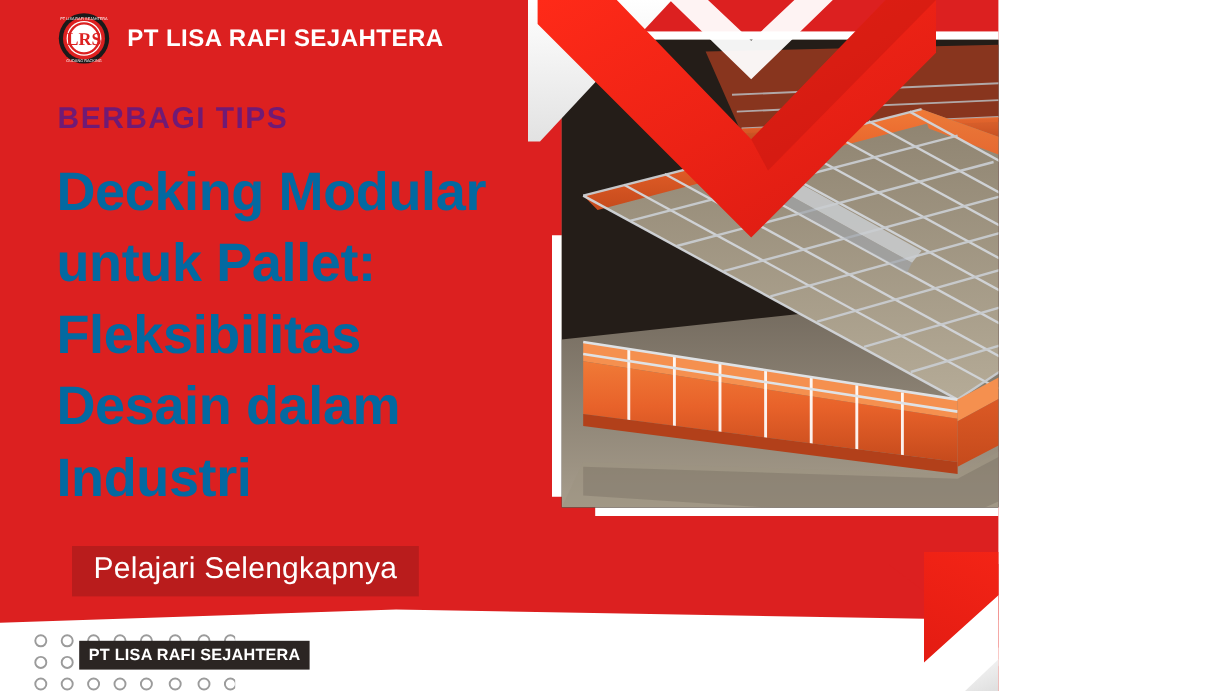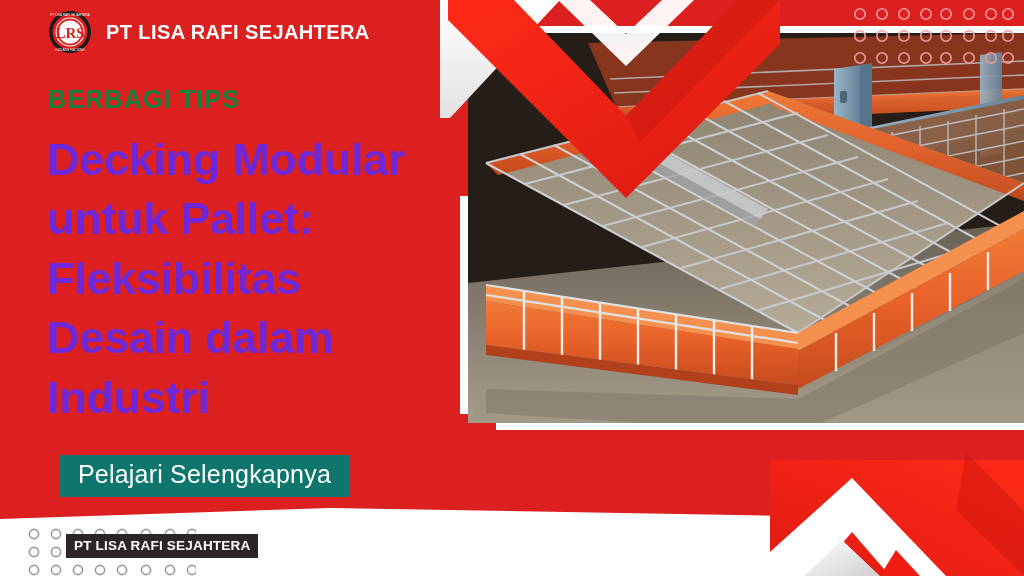--- a/index.html
+++ b/index.html
@@ -2,21 +2,21 @@
 <html><head>
 <meta charset="utf-8">
 <style>
   html,body{margin:0;padding:0;}
   body{
     width:1024px;height:576px;overflow:hidden;
     background:#ffffff;
     font-family:"Liberation Sans", sans-serif;
     -webkit-font-smoothing:antialiased;
   }
-  .canvas{position:relative;width:1024px;height:576px;overflow:hidden;background:#fff;}
+  .canvas{position:relative;width:832px;height:576px;overflow:hidden;background:#fff;}
 
   
   .red-bg{
     position:absolute;left:0;top:0;width:1024px;height:576px;
     background:#DC2020;
     clip-path:polygon(0 0, 1024px 0, 1024px 498px, 1024px 520px, 330px 508px, 0 519px);
   }
   .red-bg-lower{
     position:absolute;left:0;top:0;width:1024px;height:576px;
     background:#DC2020;
@@ -27,31 +27,31 @@
   .brand{position:absolute;left:48px;top:10px;display:flex;align-items:center;gap:14px;}
   .logo{width:44px;height:44px;position:relative;flex:0 0 auto;}
   .brand-name{
     color:#ffffff;font-size:20px;font-weight:bold;letter-spacing:0.4px;
     font-family:"Liberation Sans", sans-serif;white-space:nowrap;
   }
 
   
   .kicker{
     position:absolute;left:48px;top:85px;
-    color:#15803d;font-size:25px;font-weight:bold;letter-spacing:1.2px;
+    color:#701a75;font-size:25px;font-weight:bold;letter-spacing:1.2px;
     white-space:nowrap;
   }
   .headline{
     position:absolute;left:47px;top:130px;width:360px;
-    color:#6d28d9;font-size:45px;font-weight:bold;line-height:1.32;
+    color:#0369a1;font-size:45px;font-weight:bold;line-height:1.32;
     letter-spacing:-0.3px;
   }
   .cta{
     position:absolute;left:60px;top:455px;
-    background:#0f766e;color:#ffffff;
+    background:#b91c1c;color:#ffffff;
     font-size:25px;letter-spacing:0.2px;
     padding:5px 18px 8px 18px;
     white-space:nowrap;
   }
 
   
   .photo-wrap{
     position:absolute;left:460px;top:0px;width:564px;height:430px;
     background:#ffffff;
     clip-path:polygon(0 196px, 36px 196px, 36px 26px, 1024px 26px, 1024px 430px, 36px 430px, 36px 414px, 0 414px);

